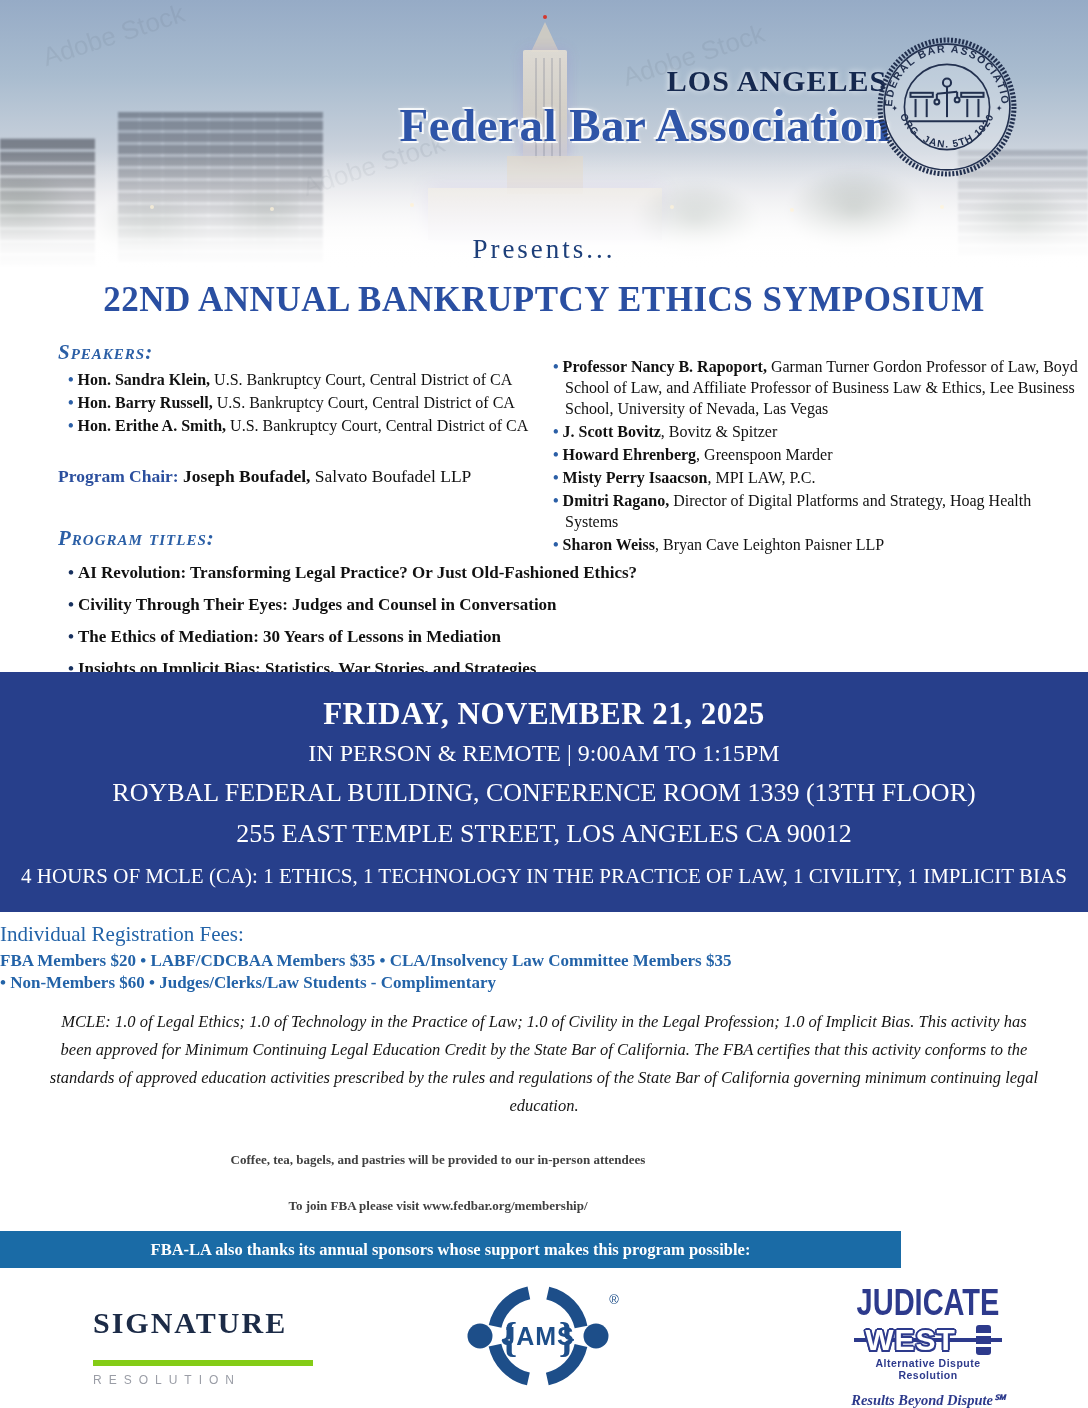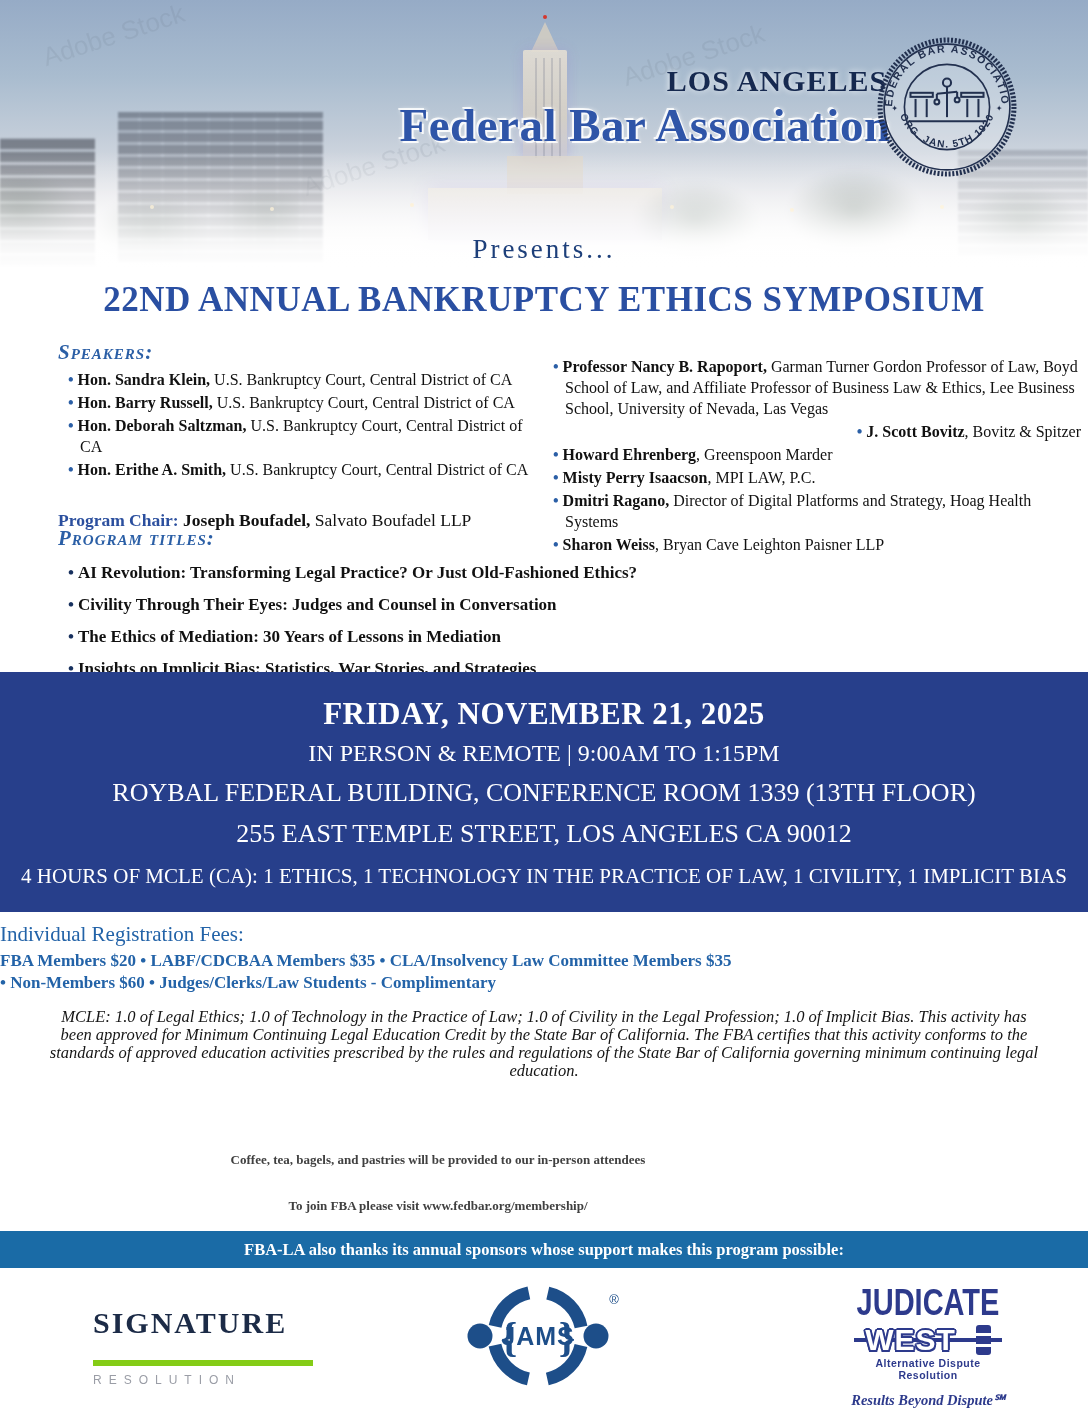--- a/index.html
+++ b/index.html
@@ -88,33 +88,33 @@
   .bn5{font-size:21px;margin-top:15px;width:1070px;}
 
   
   .fees{position:absolute;left:0;top:922px;width:1088px;text-align:left;color:#2363a8;}
   .fees-head{font-size:21px;}
   .fees-line{font-size:17px;line-height:22px;font-weight:bold;color:#2363a8;}
   .fees-line.f1{margin-top:3px;}
 
   
   .mcle{position:absolute;left:44px;top:1008px;width:1000px;text-align:center;
-        font-style:italic;font-size:16.5px;line-height:18px;color:#151515;}
+        font-style:italic;font-size:16.5px;line-height:28px;color:#151515;}
 
   
   .regbox{position:absolute;left:12px;top:1086px;width:1062px;height:52px;box-sizing:border-box;
         border:3px dotted #2d3a8c;display:flex;align-items:center;justify-content:center;}
   .reg-label{font-size:18px;font-weight:bold;color:#2363a8;}
   .reg-link{font-size:18px;font-weight:bold;color:#2363a8;text-decoration:underline;margin-left:6px;cursor:pointer;}
 
   .note{position:absolute;left:0;width:876px;text-align:center;font-weight:bold;font-size:13px;color:#404040;}
   .note-coffee{top:1152px;} .note-join{top:1198px;}
 
   
-  .sponsor-bar{position:absolute;left:0;top:1231px;width:1088px;height:37px;background:#1a6ba6;color:#fff;
+  .sponsor-bar{position:absolute;left:0;top:1231px;width:901px;height:37px;background:#1a6ba6;color:#fff;
         display:flex;align-items:center;justify-content:center;font-weight:bold;font-size:16.5px;}
 
   
   .logo-signature{position:absolute;left:93px;top:1306px;width:220px;text-align:left;}
   .sig-top{font-size:30px;font-weight:bold;color:#1c2b47;letter-spacing:2px;
         border-bottom:6px solid #84cc16;padding-bottom:20px;}
   .sig-bottom{font-family:Liberation Sans, sans-serif;font-size:12px;color:#9a9da6;
         letter-spacing:7px;margin-top:7px;}
   .logo-jams{position:absolute;left:462px;top:1272px;width:164px;height:130px;}
   .logo-judicate{position:absolute;left:848px;top:1282px;width:160px;text-align:center;
@@ -194,32 +194,31 @@
 
   <div class="presents">Presents...</div>
 
   <div class="title">22ND ANNUAL BANKRUPTCY ETHICS SYMPOSIUM</div>
 
   <div class="col-left">
     <div class="sec-head">Speakers:</div>
     <ul class="plain">
       <li><span class="blt">•</span><span class="nm">Hon. Sandra Klein,</span><span> U.S. Bankruptcy Court, Central District of CA</span></li>
       <li><span class="blt">•</span><span class="nm">Hon. Barry Russell,</span><span> U.S. Bankruptcy Court, Central District of CA</span></li>
-      <li><span class="blt">•</span><span class="nm">Hon. Deborah Saltzman,</span><span> U.S. Bankruptcy Court, Central District of CA</span></li>
       <li><span class="blt">•</span><span class="nm">Hon. Erithe A. Smith,</span><span> U.S. Bankruptcy Court, Central District of CA</span></li>
     </ul>
     <div class="chair">
       <span class="chair-label">Program Chair: </span><span class="chair-name">Joseph Boufadel,</span><span> Salvato Boufadel LLP</span>
     </div>
   </div>
 
   <div class="col-right">
     <ul class="plain">
       <li><span class="blt">•</span><span class="nm">Professor Nancy B. Rapoport,</span><span> Garman Turner Gordon Professor of Law, Boyd School of Law, and Affiliate Professor of Business Law &amp; Ethics, Lee Business School, University of Nevada, Las Vegas</span></li>
-      <li style="margin-top:0;text-align:right;"><span class="blt">•</span><span class="nm">J. Scott Bovitz</span><span>, Bovitz &amp; Spitzer</span></li>
+      <li style="margin-top:0;"><span class="blt">•</span><span class="nm">J. Scott Bovitz</span><span>, Bovitz &amp; Spitzer</span></li>
       <li><span class="blt">•</span><span class="nm">Howard Ehrenberg</span><span>, Greenspoon Marder</span></li>
       <li><span class="blt">•</span><span class="nm">Misty Perry Isaacson</span><span>, MPI LAW, P.C.</span></li>
       <li><span class="blt">•</span><span class="nm">Dmitri Ragano,</span><span> Director of Digital Platforms and Strategy, Hoag Health Systems</span></li>
       <li><span class="blt">•</span><span class="nm">Sharon Weiss</span><span>, Bryan Cave Leighton Paisner LLP</span></li>
     </ul>
   </div>
 
   <div class="program">
     <div class="sec-head">Program titles:</div>
     <ul class="plain">

